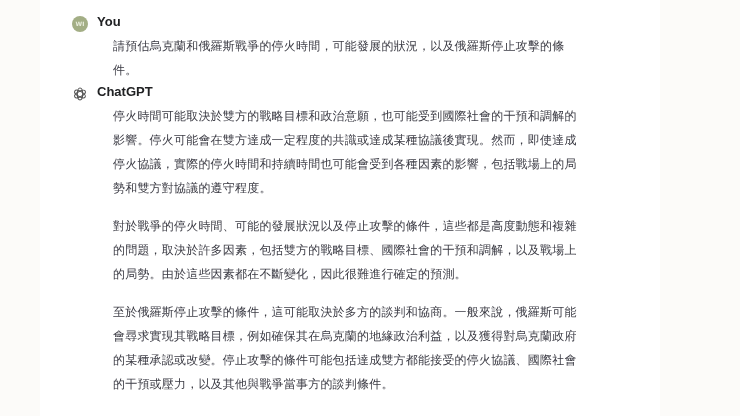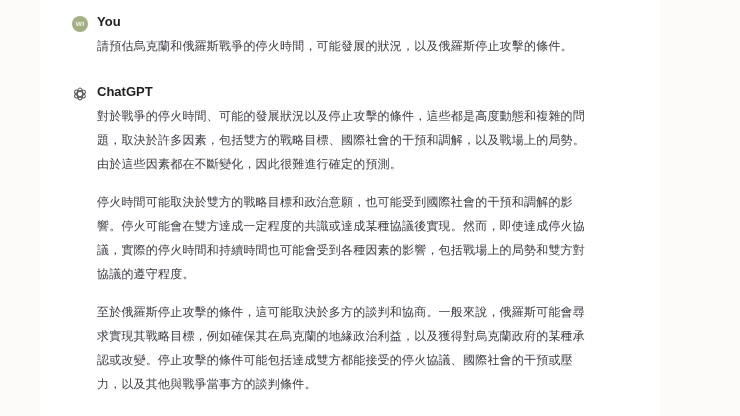--- a/index.html
+++ b/index.html
@@ -59,21 +59,21 @@
     .body {
       position: absolute;
       left: 27px; top: 20px;
       width: 490px;
       font-size: 12px;
       line-height: 24px;
       color: #3b3b44;
       letter-spacing: 0.2px;
     }
     .body p {
-      margin: 0 0 14px 0;
+      margin: 0 0 14px 16px;
     }
   </style>
 </head>
 <body>
 
 <div class="edge-left"></div>
 <div class="edge-right"></div>
 
 <div class="message msg-user">
   <div class="avatar-user">WI</div>
@@ -88,18 +88,18 @@
     <svg width="16" height="16" viewBox="0 0 24 24">
       <g fill="none" stroke="#555" stroke-width="1.6">
         <ellipse cx="12" cy="12" rx="4" ry="9"></ellipse>
         <ellipse cx="12" cy="12" rx="4" ry="9" transform="rotate(60 12 12)"></ellipse>
         <ellipse cx="12" cy="12" rx="4" ry="9" transform="rotate(120 12 12)"></ellipse>
       </g>
     </svg>
   </span>
   <div class="author">ChatGPT</div>
   <div class="body">
+    <p>停火時間可能取決於雙方的戰略目標和政治意願，也可能受到國際社會的干預和調解的影響。停火可能會在雙方達成一定程度的共識或達成某種協議後實現。然而，即使達成停火協議，實際的停火時間和持續時間也可能會受到各種因素的影響，包括戰場上的局勢和雙方對協議的遵守程度。</p>
     <p>對於戰爭的停火時間、可能的發展狀況以及停止攻擊的條件，這些都是高度動態和複雜的問題，取決於許多因素，包括雙方的戰略目標、國際社會的干預和調解，以及戰場上的局勢。由於這些因素都在不斷變化，因此很難進行確定的預測。</p>
-    <p>停火時間可能取決於雙方的戰略目標和政治意願，也可能受到國際社會的干預和調解的影響。停火可能會在雙方達成一定程度的共識或達成某種協議後實現。然而，即使達成停火協議，實際的停火時間和持續時間也可能會受到各種因素的影響，包括戰場上的局勢和雙方對協議的遵守程度。</p>
     <p>至於俄羅斯停止攻擊的條件，這可能取決於多方的談判和協商。一般來說，俄羅斯可能會尋求實現其戰略目標，例如確保其在烏克蘭的地緣政治利益，以及獲得對烏克蘭政府的某種承認或改變。停止攻擊的條件可能包括達成雙方都能接受的停火協議、國際社會的干預或壓力，以及其他與戰爭當事方的談判條件。</p>
 
   </div>
 </div>
 
 </body></html>

